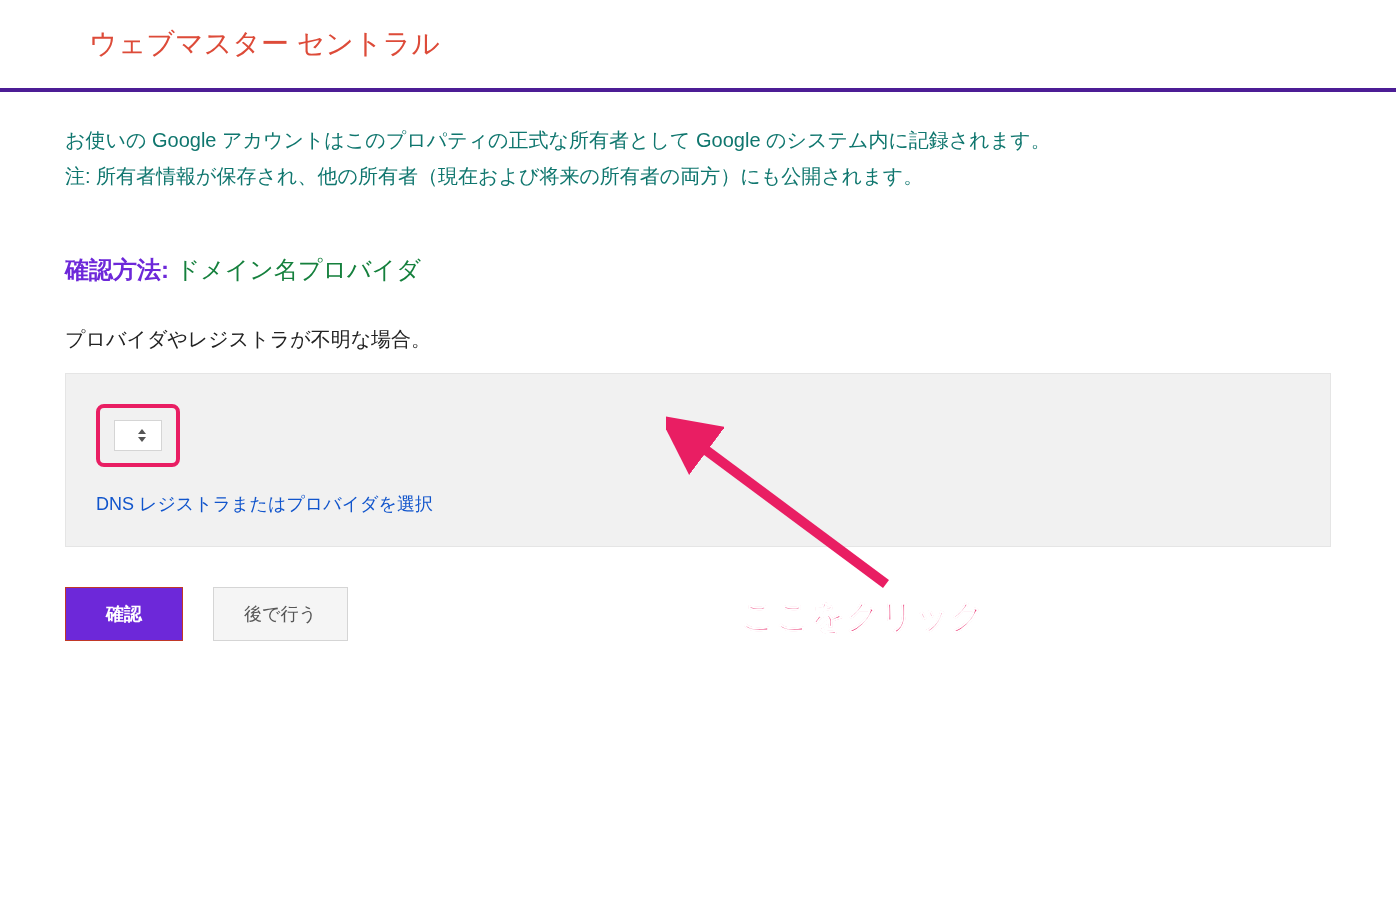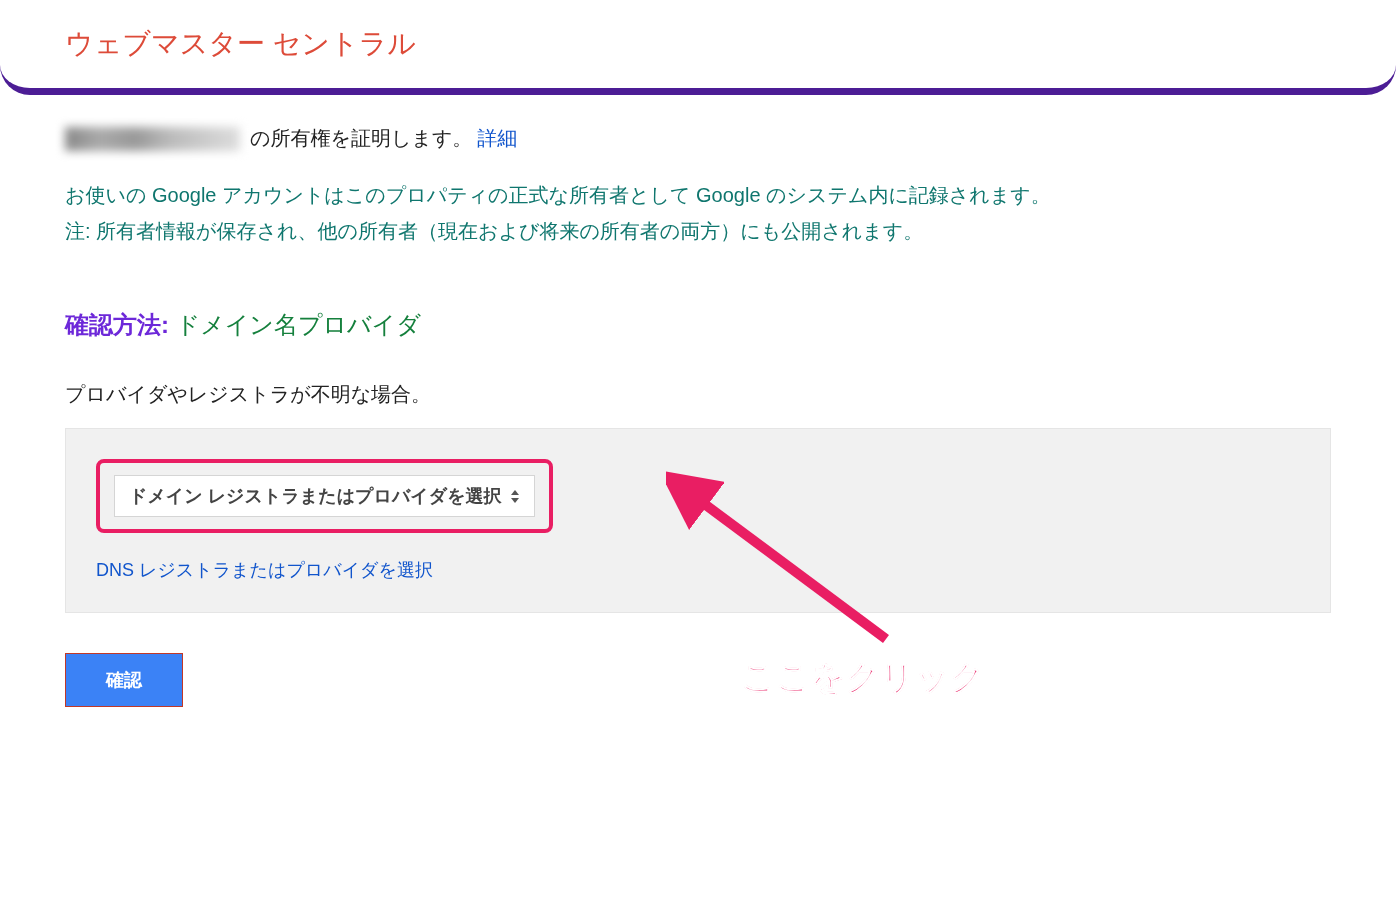--- a/index.html
+++ b/index.html
@@ -6,23 +6,22 @@
       margin: 0;
       padding: 0;
       box-sizing: border-box;
     }
     body {
       font-family: Arial, "Hiragino Kaku Gothic ProN", "ヒラギノ角ゴ ProN W3", Meiryo, sans-serif;
       background: #fff;
       color: #222;
     }
     .header {
-      padding: 25px 65px;
-      border-bottom: 7px solid #4c1d95;
-      border-radius: 30px;
+      padding: 25px 89px;
+      border-bottom: 4px solid #4c1d95;
     }
     .header-title {
       color: #dd4b39;
       font-size: 28px;
       font-weight: normal;
     }
     .content {
       padding: 30px 65px;
     }
     .ownership-line {
@@ -112,21 +111,21 @@
       font-size: 18px;
       text-decoration: none;
       cursor: pointer;
     }
     .button-row {
       display: flex;
       gap: 30px;
       align-items: center;
     }
     .btn-primary {
-      background: #3b82f6;
+      background: #6d28d9;
       color: #fff;
       border: 1px solid #c13828;
       padding: 14px 40px;
       font-size: 18px;
       font-weight: bold;
       cursor: pointer;
     }
     .btn-secondary {
       background: #f5f5f5;
       color: #555;
@@ -141,21 +140,21 @@
       top: 40px;
       pointer-events: none;
     }
     .annotation-arrow {
       position: absolute;
       top: 0;
       left: 0;
     }
     .annotation-text {
       position: absolute;
-      top: 186px;
+      top: 180px;
       left: 75px;
       color: #e91e63;
       font-size: 34px;
       font-weight: bold;
       white-space: nowrap;
       -webkit-text-stroke: 1px #fff;
       text-shadow: 
         -1px -1px 0 #fff,
         1px -1px 0 #fff,
         -1px 1px 0 #fff,
@@ -163,42 +162,36 @@
     }
   </style>
 </head>
 <body>
 
 <div class="header">
   <h1 class="header-title">ウェブマスター セントラル</h1>
 </div>
 
 <div class="content">
-  <div class="ownership-line">
-    <span class="blurred-domain"></span>
-    <span class="ownership-text">の所有権を証明します。</span>
-    <a class="detail-link">詳細</a>
-  </div>
 
   <div class="info-text">
     <div>お使いの Google アカウントはこのプロパティの正式な所有者として Google のシステム内に記録されます。</div>
     <div>注: 所有者情報が保存され、他の所有者（現在および将来の所有者の両方）にも公開されます。</div>
   </div>
 
   <div class="verification-method">
     <span class="verification-method-label">確認方法:</span>
     <span class="verification-method-value">ドメイン名プロバイダ</span>
   </div>
 
   <div class="login-instruction">プロバイダやレジストラが不明な場合。</div>
 
   <div class="provider-box">
     <div class="highlight-box">
       <div class="select-wrapper">
-        <span>ドメイン レジストラまたはプロバイダを選択</span>
         <span class="select-icon">
           <svg width="10" height="6" viewBox="0 0 10 6">
               <path d="M5 0 L9 5 L1 5 Z" fill="#555"></path>
             </svg>
           <svg width="10" height="6" viewBox="0 0 10 6">
               <path d="M5 6 L9 1 L1 1 Z" fill="#555"></path>
             </svg>
         </span>
       </div>
     </div>
@@ -212,14 +205,15 @@
           </marker>
         </defs>
         <line x1="220" y1="170" x2="25" y2="25" stroke="#e91e63" stroke-width="10" marker-end="url(#arrowhead)"></line>
       </svg>
       <div class="annotation-text">ここをクリック</div>
     </div>
   </div>
 
   <div class="button-row">
     <button class="btn-primary">確認</button>
+    <button class="btn-secondary">後で行う</button>
   </div>
 </div>
 
 </body></html>

